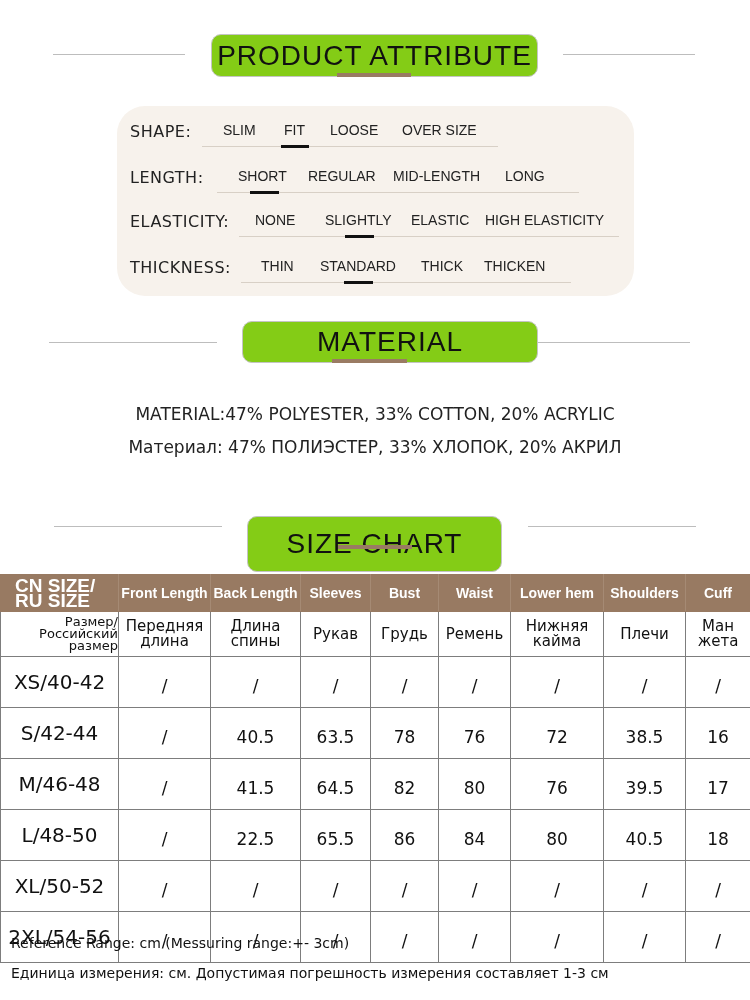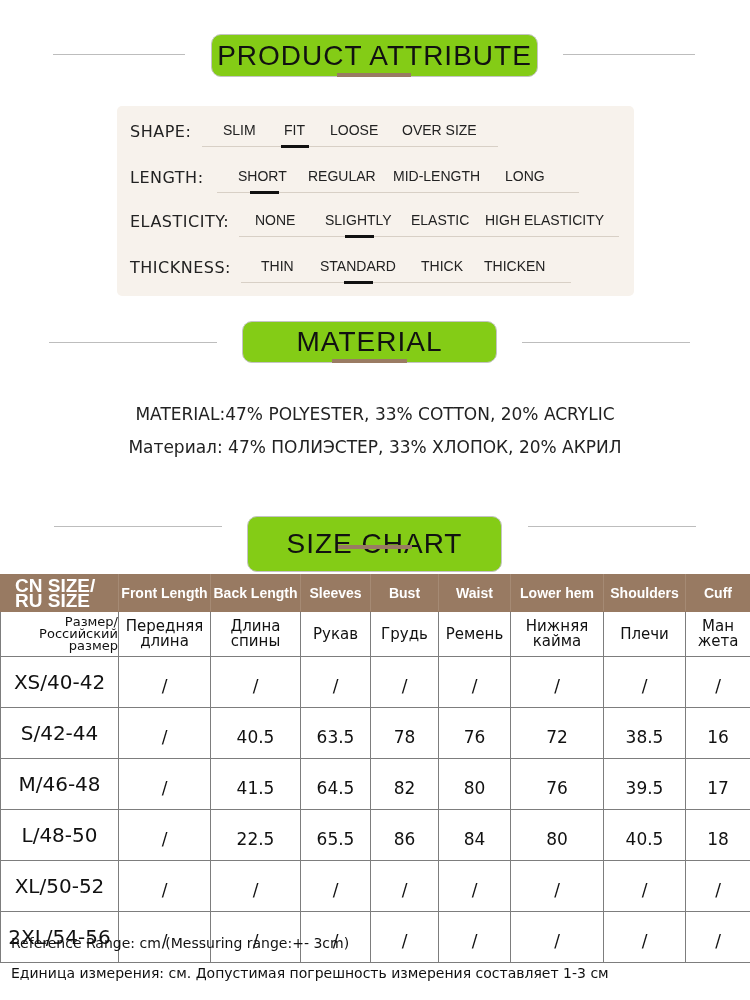--- a/index.html
+++ b/index.html
@@ -2,21 +2,21 @@
 <html><head>
 <meta charset="utf-8">
 <style>
   html,body{margin:0;padding:0;background:#fff;}
   body{width:750px;height:1000px;position:relative;overflow:hidden;font-family:"DejaVu Sans",sans-serif;color:#111;}
   .rule{position:absolute;height:1px;background:#bdbdbd;}
   .sec-box{position:absolute;border:1.5px solid #c4c4c4;border-radius:10px;background:#84cc16;display:flex;align-items:center;justify-content:center;box-sizing:border-box;}
   .sec-title{font-family:"Liberation Sans",sans-serif;font-size:28px;letter-spacing:1px;color:#111;}
   .sec-accent{position:absolute;height:4px;background:#9a7b63;}
   
-  .attr-panel{position:absolute;left:117px;top:106px;width:517px;height:190px;background:#f7f2ec;border-radius:5px;}
+  .attr-panel{position:absolute;left:117px;top:106px;width:517px;height:190px;background:#f7f2ec;border-radius:28px;}
   .attr-row{position:absolute;left:0;height:30px;}
   .attr-label{position:absolute;left:13px;font-family:"DejaVu Sans",sans-serif;font-size:16px;letter-spacing:0.5px;color:#222;white-space:nowrap;}
   .attr-opt{position:absolute;font-family:"Liberation Sans",sans-serif;font-size:14px;color:#222;white-space:nowrap;}
   .attr-line{position:absolute;height:1px;background:#d8d0c6;}
   .attr-mark{position:absolute;height:3px;background:#111;}
   
   .mat-line{position:absolute;left:0;width:750px;text-align:center;font-family:"DejaVu Sans",sans-serif;font-size:17px;color:#222;white-space:nowrap;}
   
   table.size{position:absolute;left:0;top:574px;width:750px;border-collapse:collapse;table-layout:fixed;}
   table.size td, table.size th{border:1.5px solid #7d7d7d;text-align:center;padding:0;overflow:hidden;white-space:nowrap;}
@@ -77,21 +77,21 @@
     <span class="attr-opt" style="left:144px;top:2px;">THIN</span>
     <span class="attr-opt" style="left:203px;top:2px;">STANDARD</span>
     <div class="attr-mark" style="left:227px;top:25px;width:29px;"></div>
     <span class="attr-opt" style="left:304px;top:2px;">THICK</span>
     <span class="attr-opt" style="left:367px;top:2px;">THICKEN</span>
   </div>
 </div>
 
 <div class="rule" style="left:49px;top:342px;width:168px;"></div>
 <div class="rule" style="left:522px;top:342px;width:168px;"></div>
-<div class="sec-box" style="left:242px;top:321px;width:255px;height:42px;">
+<div class="sec-box" style="left:242px;top:321px;width:296px;height:42px;">
   <span class="sec-title">MATERIAL</span>
 </div>
 <div class="sec-accent" style="left:332px;top:359px;width:75px;"></div>
 
 <div class="mat-line" style="top:404px;">MATERIAL:47% POLYESTER, 33% COTTON, 20% ACRYLIC</div>
 <div class="mat-line" style="top:437px;">Материал: 47% ПОЛИЭСТЕР, 33% ХЛОПОК, 20% АКРИЛ</div>
 
 <div class="rule" style="left:54px;top:526px;width:168px;"></div>
 <div class="rule" style="left:528px;top:526px;width:168px;"></div>
 <div class="sec-box" style="left:247px;top:506px;width:255px;height:56px;margin-top:10px;">

